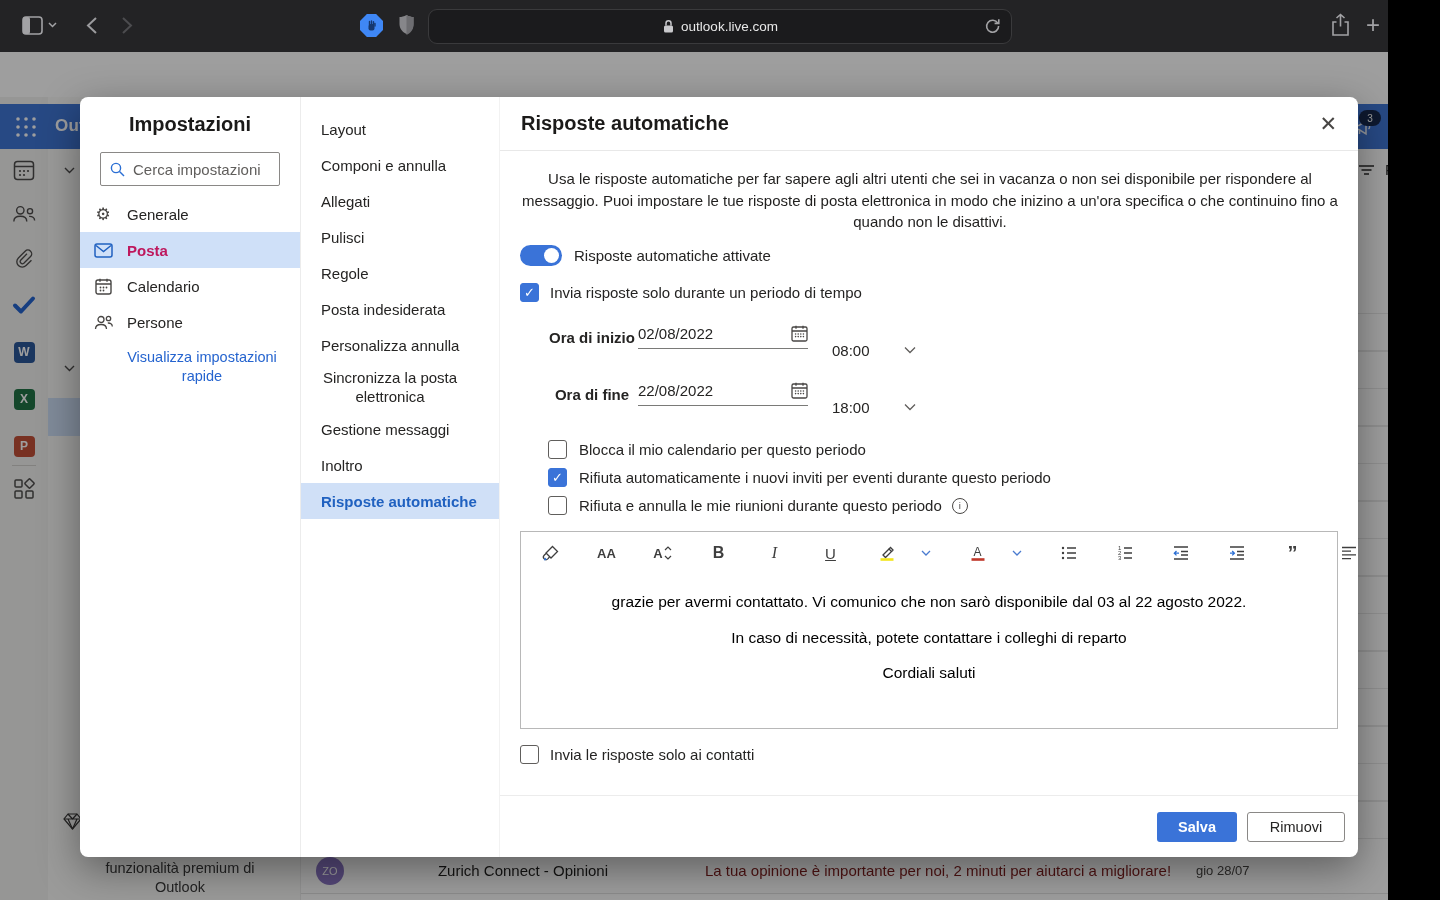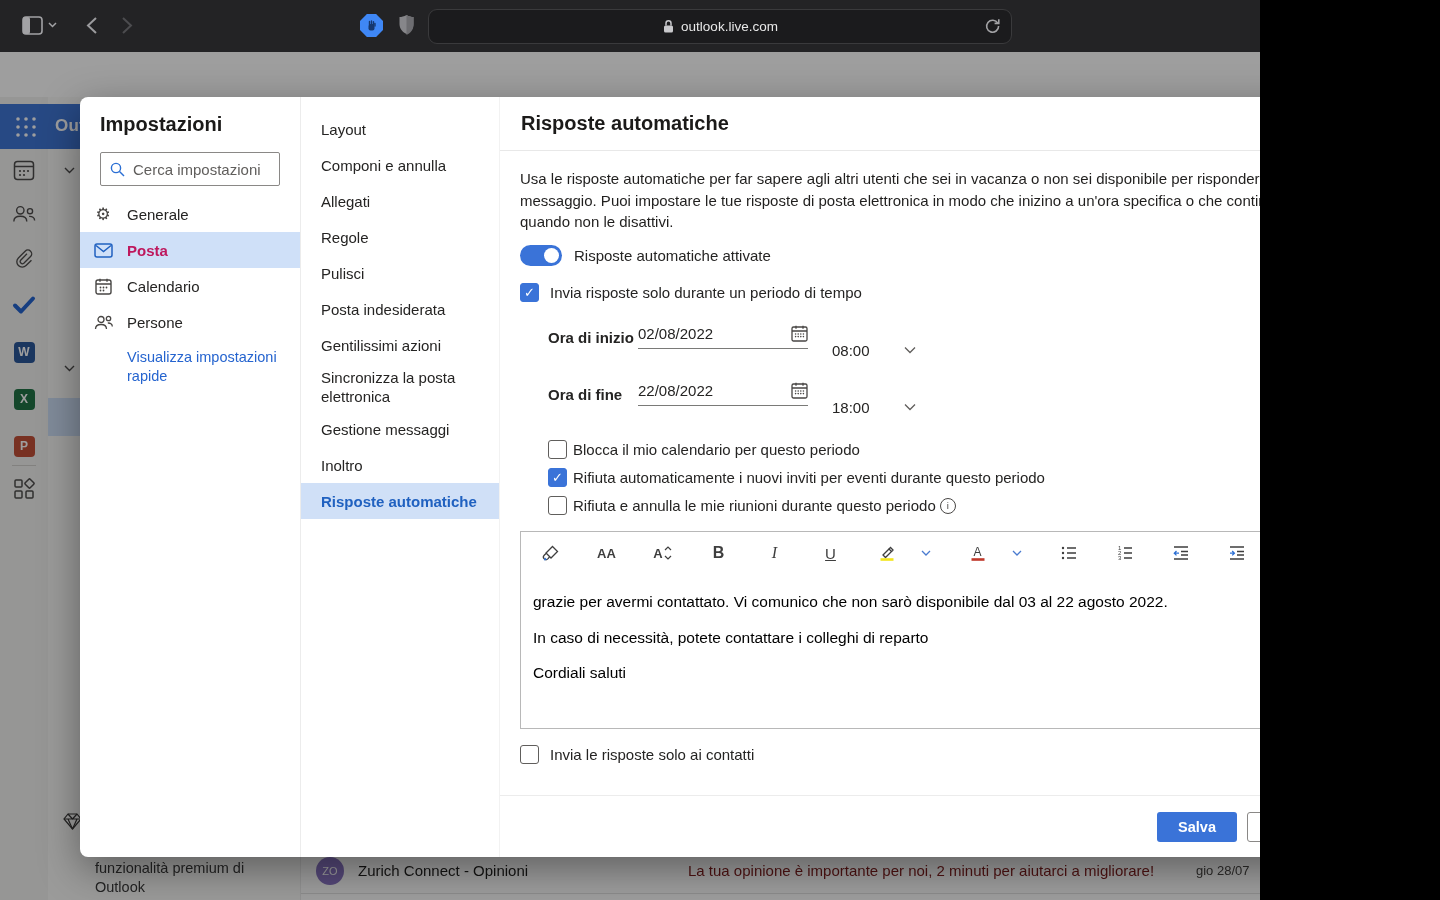--- a/index.html
+++ b/index.html
@@ -1,17 +1,18 @@
 <!DOCTYPE html>
 <html><head>
 <meta charset="utf-8">
 <style>
   html,body{margin:0;padding:0;background:#000;}
-  #stage{position:relative;width:1260px;height:900px;overflow:hidden;
+  #stage{position:relative;width:1388px;height:900px;overflow:hidden;
          font-family:"Liberation Sans","DejaVu Sans",sans-serif;
+         text-align:center;
          -webkit-font-smoothing:antialiased;}
   .abs{position:absolute;}
   .glyph{font-family:"DejaVu Sans",sans-serif;}
 
   
   .safari{position:absolute;left:0;top:0;width:1440px;height:52px;background:#232325;z-index:30;}
   .sf-ic{position:absolute;color:#a2a2a5;}
   .urlbar{position:absolute;left:428px;top:9px;width:582px;height:33px;border-radius:9px;
           background:#1b1b1d;border:1px solid #3a3a3c;display:flex;align-items:center;justify-content:center;
           color:#e8e8e8;font-size:13.5px;gap:6px;}
@@ -87,21 +88,21 @@
   .cb{width:19px;height:19px;border-radius:3px;border:1px solid #605e5c;box-sizing:border-box;flex:none;background:#fff;}
   .cb.on{background:#3a73d8;border-color:#3a73d8;color:#fff;display:flex;align-items:center;justify-content:center;
          font-size:13px;}
   .dates{margin:14px 0 0 28px;}
   .drow{display:flex;align-items:center;margin-top:14px;}
   .dlabel{width:88px;font-weight:700;}
   .dfield{width:170px;display:flex;align-items:center;justify-content:space-between;border-bottom:1px solid #7a7a78;
           padding-bottom:6px;margin-left:2px;}
   .tfield{width:84px;margin-left:24px;display:flex;align-items:center;justify-content:space-between;margin-top:26px;}
   .opts{margin:20px 0 0 28px;}
-  .opt{display:flex;align-items:center;gap:6px;height:28px;}
+  .opt{display:flex;align-items:center;gap:12px;height:28px;}
   .editor{margin-top:11px;border:1px solid #b8b8b8;width:818px;height:198px;box-sizing:border-box;}
   .etools{height:43px;display:flex;align-items:center;gap:37px;padding:0 4px 0 20px;color:#3e3e3e;}
   .eti{width:19px;height:19px;display:flex;align-items:center;justify-content:center;flex:none;cursor:pointer;}
   .eti.narrow{width:10px;margin-left:-12px;}
   .econtent{padding:1px 12px 0 12px;font-size:15.5px;color:#000;}
   .econtent p{margin:16.5px 0 0 0;line-height:19px;}
   .p-foot{position:absolute;left:0;right:0;bottom:0;height:61px;border-top:1px solid #ececec;display:flex;
           align-items:center;justify-content:flex-end;gap:10px;padding-right:13px;}
   .btn{height:30px;border-radius:3px;font-size:14.5px;display:flex;align-items:center;justify-content:center;cursor:pointer;}
   .btn.primary{width:80px;background:#3a73d8;color:#fff;font-weight:600;}
@@ -443,24 +444,24 @@
           <span>Persone</span>
         </div>
       </div>
       <div class="quicklink">Visualizza impostazioni rapide</div>
     </div>
 
     <div class="col2">
       <div class="sec">Layout</div>
       <div class="sec">Componi e annulla</div>
       <div class="sec">Allegati</div>
+      <div class="sec">Pulisci</div>
       <div class="sec">Regole</div>
-      <div class="sec">Pulisci</div>
       <div class="sec">Posta indesiderata</div>
-      <div class="sec">Gentilissimi azioni</div>
+      <div class="sec">Personalizza annulla</div>
       <div class="sec" style="min-height:48px;padding-right:40px;">Sincronizza la posta elettronica</div>
       <div class="sec">Gestione messaggi</div>
       <div class="sec">Inoltro</div>
       <div class="sec sel">Risposte automatiche</div>
     </div>
 
     <div class="col3">
       <div class="p-head">
         <span class="p-title">Risposte automatiche</span>
         <span class="p-close">✕</span>

